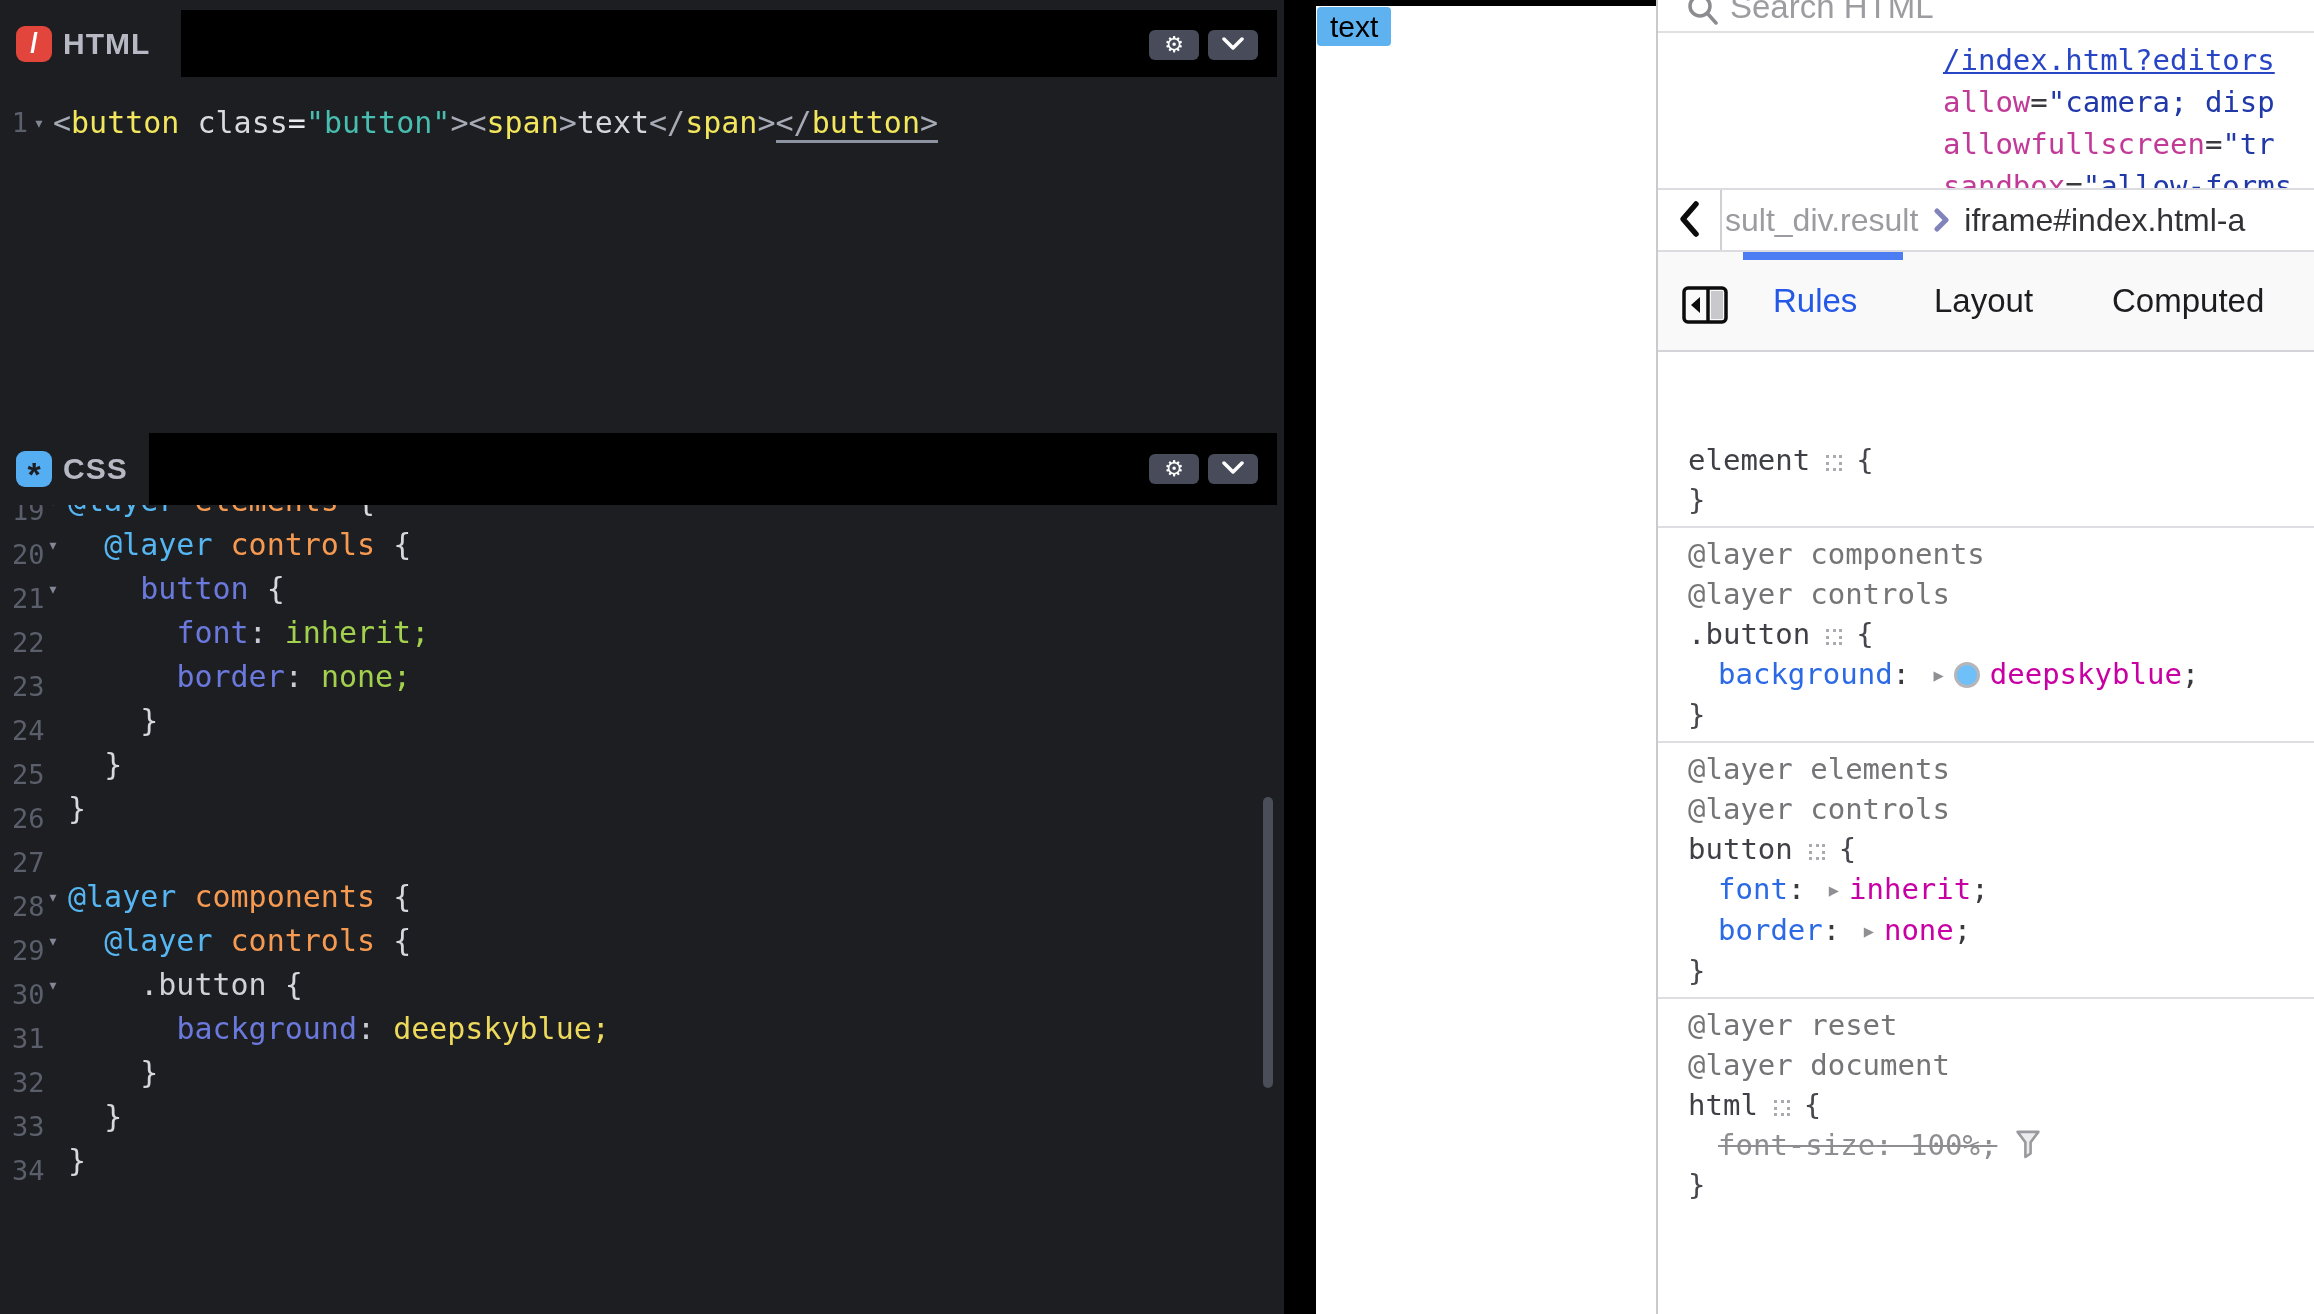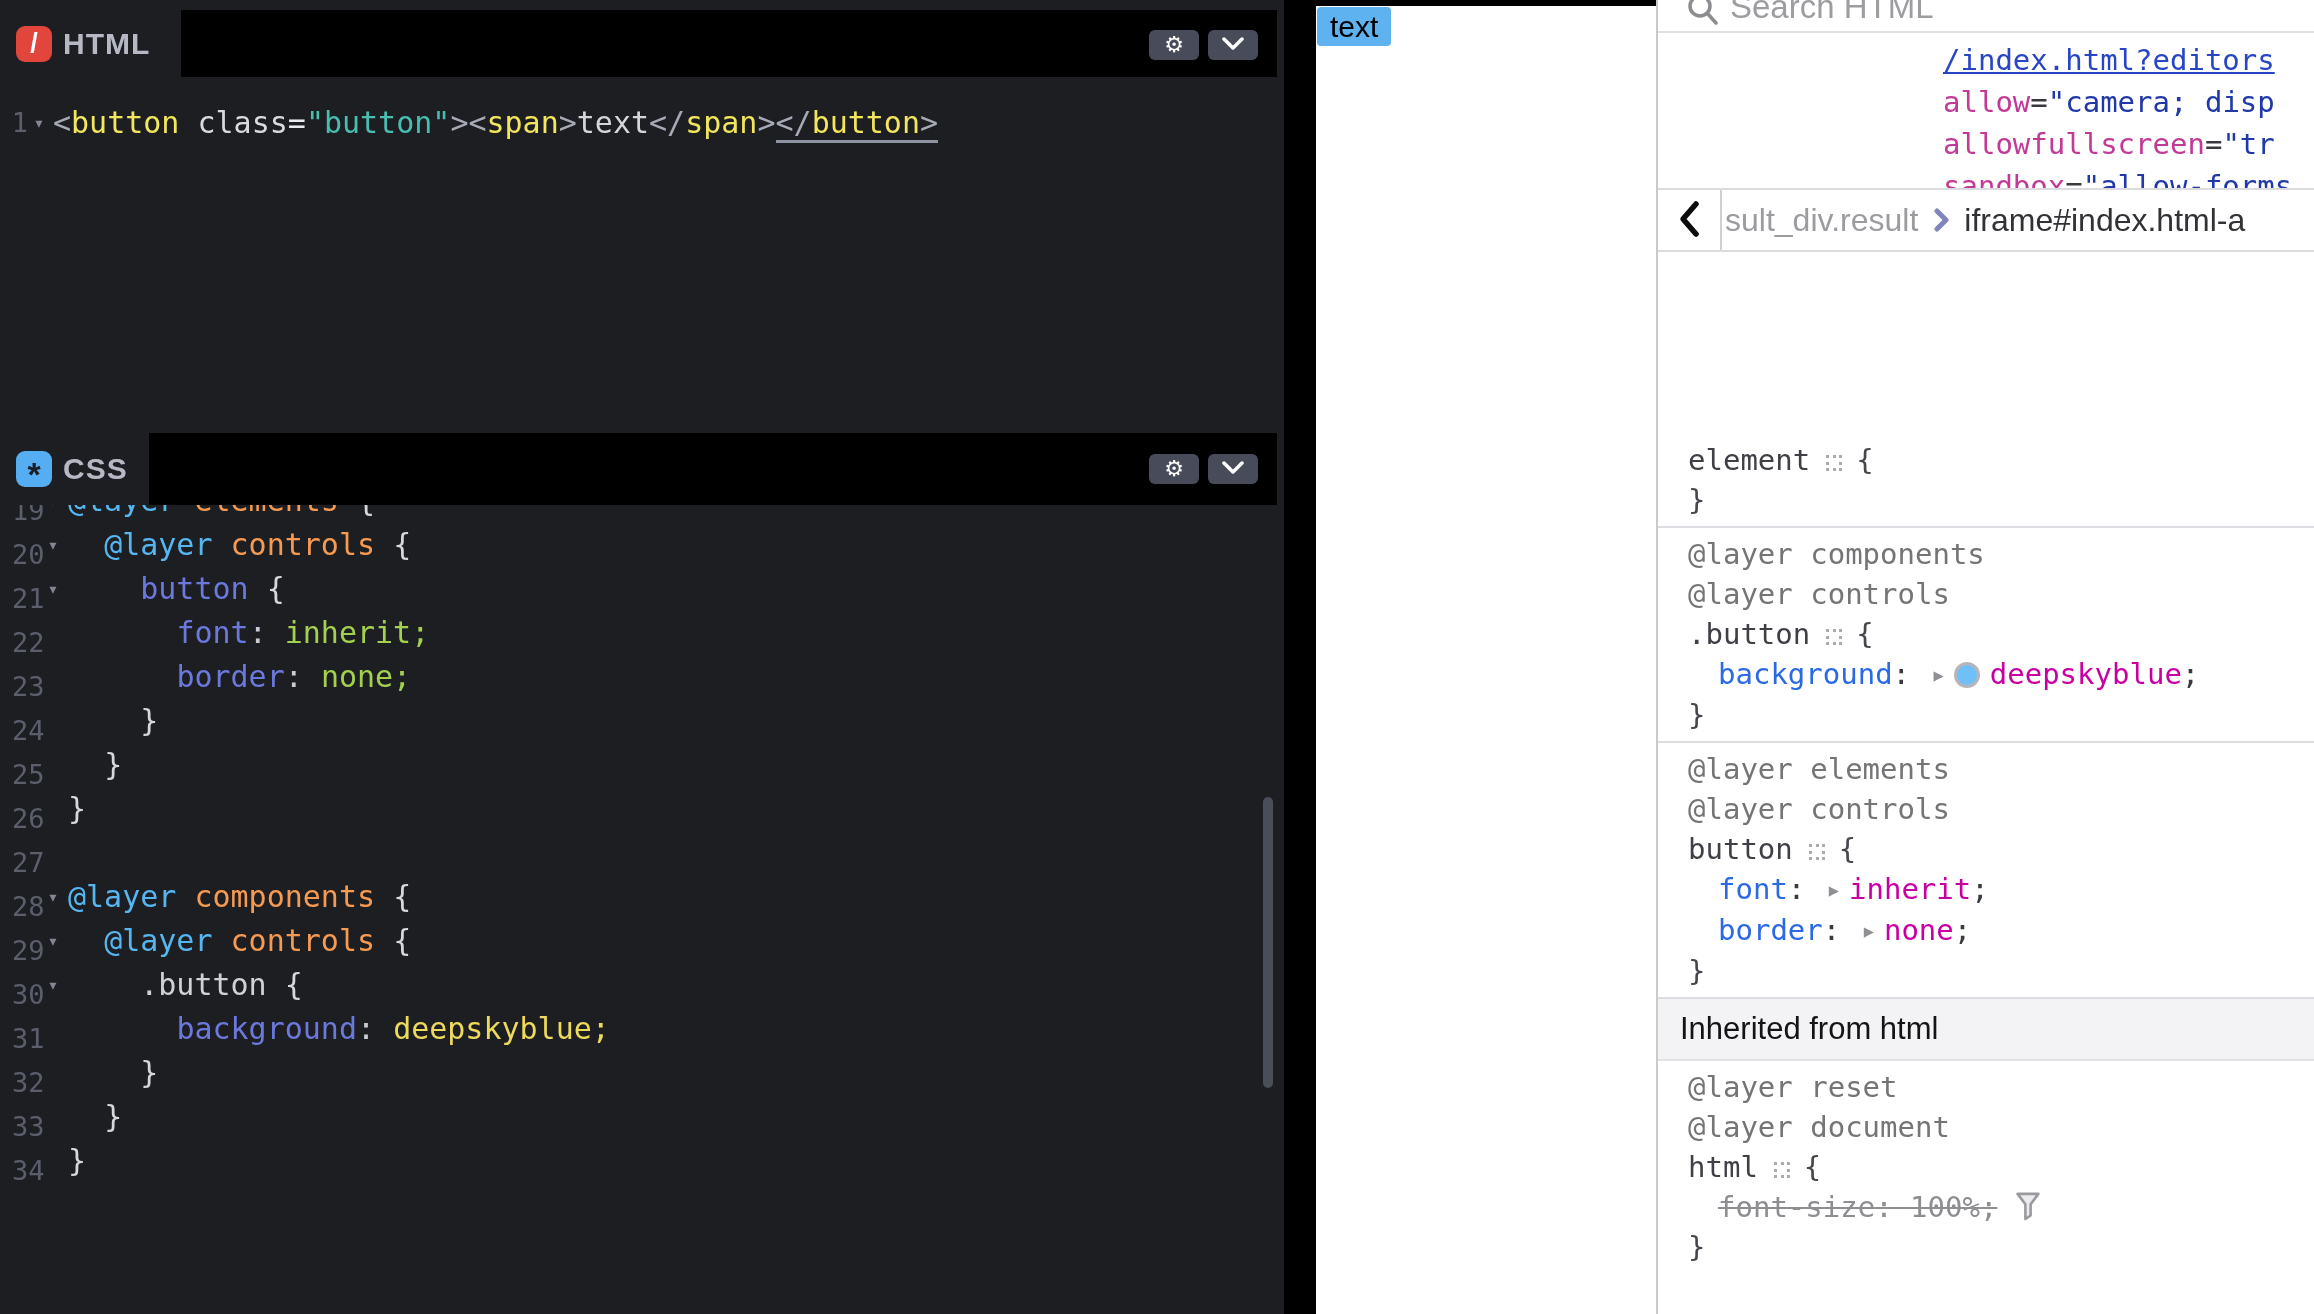--- a/index.html
+++ b/index.html
@@ -293,20 +293,36 @@
     </button>
     <span class="bc-item1">sult_div.result</span>
     <span class="bc-sep">
       <svg width="16" height="24" viewBox="0 0 16 24">
           <path d="M3 3 L12 12 L3 21" fill="none" stroke="#8084bb" stroke-width="5" stroke-linecap="round" stroke-linejoin="round"></path>
         </svg>
     </span>
     <span class="bc-item2">iframe#index.html-a</span>
   </div>
 
+  <div id="tabstrip">
+    <div id="tab-indicator" style="background: rgb(77, 125, 242);"></div>
+    <button id="sidebar-toggle">
+      <span>
+        <svg width="46" height="38" viewBox="0 0 46 38">
+          <rect x="2" y="2" width="42" height="34" rx="4" fill="none" stroke="#0c0c0d" stroke-width="3.5"></rect>
+          <line x1="26" y1="2" x2="26" y2="36" stroke="#0c0c0d" stroke-width="3.5"></line>
+          <rect x="29" y="5" width="12" height="28" fill="#c9c9cd"></rect>
+          <path d="M18 11 L9 19 L18 27 Z" fill="#0c0c0d"></path>
+        </svg>
+      </span>
+    </button>
+    <button class="dt-tab" id="tab-rules" style="color: rgb(36, 88, 230);">Rules</button>
+    <button class="dt-tab" id="tab-layout">Layout</button>
+    <button class="dt-tab" id="tab-computed">Computed</button>
+  </div>
 
 
   <div id="rules">
       <div class="rule-sec">
         <div class="rline"><span class="rl-sel">element</span><span class="dotbox"></span><span class="rl-brace">{</span></div>
         <div class="rline"><span class="rl-brace">}</span></div>
       </div>
       <div class="rule-sec">
         <div class="rline"><span class="rl-at">@layer components</span></div>
         <div class="rline"><span class="rl-at">@layer controls</span></div>
@@ -315,21 +331,20 @@
         <div class="rline"><span class="rl-brace">}</span></div>
       </div>
       <div class="rule-sec">
         <div class="rline"><span class="rl-at">@layer elements</span></div>
         <div class="rline"><span class="rl-at">@layer controls</span></div>
         <div class="rline"><span class="rl-sel">button</span><span class="dotbox"></span><span class="rl-brace">{</span></div>
         <div class="rline rdecl"><span class="rl-prop">font</span><span class="rl-punc">: </span><span class="expand">▶</span><span class="rl-val">inherit</span><span class="rl-punc">;</span></div>
         <div class="rline rdecl"><span class="rl-prop">border</span><span class="rl-punc">: </span><span class="expand">▶</span><span class="rl-val">none</span><span class="rl-punc">;</span></div>
         <div class="rline"><span class="rl-brace">}</span></div>
       </div>
-      <div class="inherited-band">Inherited from html</div>
       <div class="rule-sec">
         <div class="rline"><span class="rl-at">@layer reset</span></div>
         <div class="rline"><span class="rl-at">@layer document</span></div>
         <div class="rline"><span class="rl-sel">html</span><span class="dotbox"></span><span class="rl-brace">{</span></div>
         <div class="rline rdecl"><span class="strike"><span class="rl-prop">font-size</span><span class="rl-punc">: </span><span class="rl-val">100%</span><span class="rl-punc">;</span></span><svg class="decl-funnel" width="26" height="30" viewBox="0 0 30 34">
             <path d="M3 3 H27 L18 15 V28 L12 32 V15 Z" fill="#ececee" stroke="#9a9a9e" stroke-width="3" stroke-linejoin="round"></path>
           </svg></div>
         <div class="rline"><span class="rl-brace">}</span></div>
       </div>
     </div>

